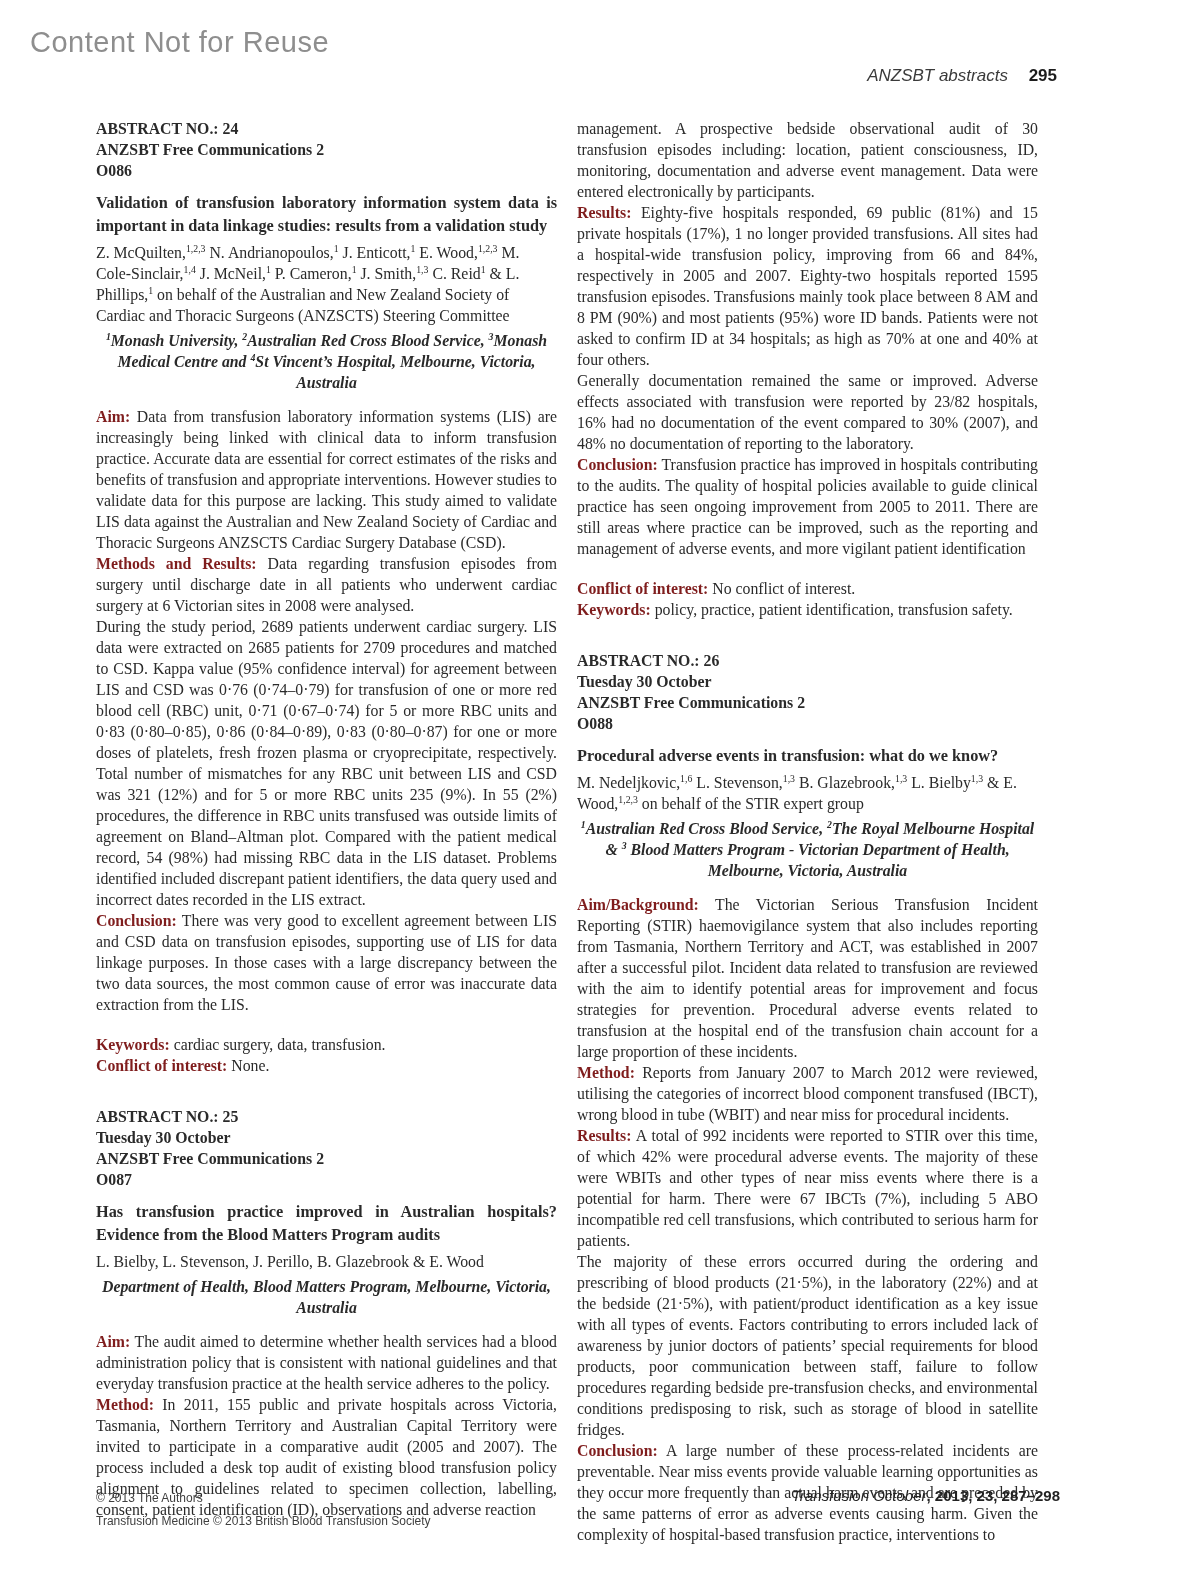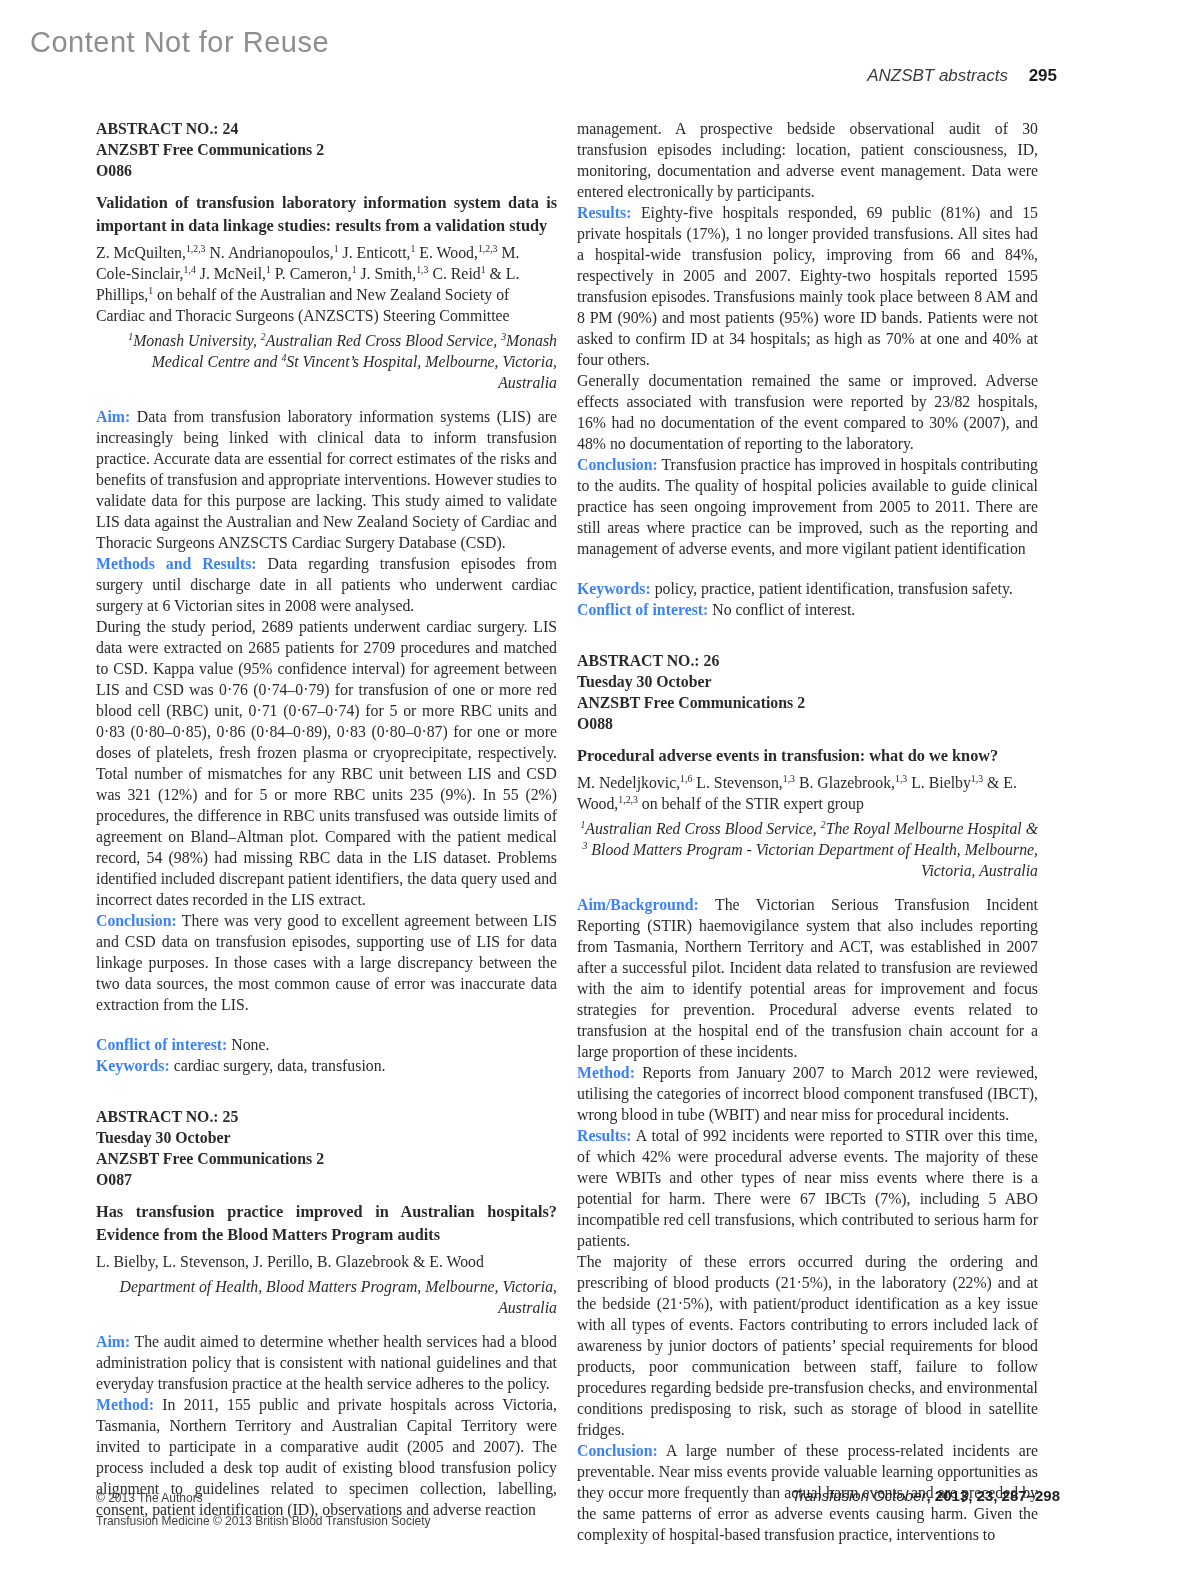--- a/index.html
+++ b/index.html
@@ -25,24 +25,24 @@
     position:absolute; left:96px; top:118px; width:966px;
     display:flex; gap:20px;
   }
   .col { width:461px; font-size:15.8px; line-height:21px; text-align:justify; }
 
   .abstract-block { margin:0; }
   .abs-gap { margin-top:30px; }
   .hdr-line { font-weight:bold; text-align:left; }
   .abs-title { font-weight:bold; font-size:16.3px; line-height:23px; margin:10px 0 5px 0; }
   .authors { text-align:left; margin:0 0 4px 0; }
-  .affil { font-style:italic; text-align:right; margin:0 0 13px 0; }
+  .affil { font-style:italic; text-align:center; margin:0 0 13px 0;font-weight:bold; }
   sup { font-size:0.62em; line-height:0; vertical-align:super; }
   p.para { margin:0; }
-  p.para b { color:#3b82f6; }
+  p.para b { color:#7f1d1d; }
   .kw-block { margin-top:19px; }
 
   .footer-left {
     position:absolute; left:96px; top:1487px;
     font-family:"Liberation Sans", sans-serif; font-size:12px;
     color:#3f3f3f; line-height:23px;
   }
   .footer-right {
     position:absolute; right:140px; top:1487px;
     font-family:"Liberation Sans", sans-serif; font-size:15px; color:#222;
@@ -70,22 +70,22 @@
       <div class="hdr-line">ANZSBT Free Communications 2</div>
       <div class="hdr-line">O086</div>
       <div class="abs-title">Validation of transfusion laboratory information system data is important in data linkage studies: results from a validation study</div>
       <div class="authors">Z. McQuilten,<sup>1,2,3</sup> N. Andrianopoulos,<sup>1</sup> J. Enticott,<sup>1</sup> E. Wood,<sup>1,2,3</sup> M. Cole-Sinclair,<sup>1,4</sup> J. McNeil,<sup>1</sup> P. Cameron,<sup>1</sup> J. Smith,<sup>1,3</sup> C. Reid<sup>1</sup> &amp; L. Phillips,<sup>1</sup> on behalf of the Australian and New Zealand Society of Cardiac and Thoracic Surgeons (ANZSCTS) Steering Committee</div>
       <div class="affil"><sup>1</sup>Monash University, <sup>2</sup>Australian Red Cross Blood Service, <sup>3</sup>Monash Medical Centre and <sup>4</sup>St Vincent’s Hospital, Melbourne, Victoria, Australia</div>
       <p class="para"><b>Aim:</b><span> Data from transfusion laboratory information systems (LIS) are increasingly being linked with clinical data to inform transfusion practice. Accurate data are essential for correct estimates of the risks and benefits of transfusion and appropriate interventions. However studies to validate data for this purpose are lacking. This study aimed to validate LIS data against the Australian and New Zealand Society of Cardiac and Thoracic Surgeons ANZSCTS Cardiac Surgery Database (CSD).</span></p>
       <p class="para"><b>Methods and Results:</b><span> Data regarding transfusion episodes from surgery until discharge date in all patients who underwent cardiac surgery at 6 Victorian sites in 2008 were analysed.</span></p>
       <p class="para"><b></b><span>During the study period, 2689 patients underwent cardiac surgery. LIS data were extracted on 2685 patients for 2709 procedures and matched to CSD. Kappa value (95% confidence interval) for agreement between LIS and CSD was 0·76 (0·74–0·79) for transfusion of one or more red blood cell (RBC) unit, 0·71 (0·67–0·74) for 5 or more RBC units and 0·83 (0·80–0·85), 0·86 (0·84–0·89), 0·83 (0·80–0·87) for one or more doses of platelets, fresh frozen plasma or cryoprecipitate, respectively. Total number of mismatches for any RBC unit between LIS and CSD was 321 (12%) and for 5 or more RBC units 235 (9%). In 55 (2%) procedures, the difference in RBC units transfused was outside limits of agreement on Bland–Altman plot. Compared with the patient medical record, 54 (98%) had missing RBC data in the LIS dataset. Problems identified included discrepant patient identifiers, the data query used and incorrect dates recorded in the LIS extract.</span></p>
       <p class="para"><b>Conclusion:</b><span> There was very good to excellent agreement between LIS and CSD data on transfusion episodes, supporting use of LIS for data linkage purposes. In those cases with a large discrepancy between the two data sources, the most common cause of error was inaccurate data extraction from the LIS.</span></p>
       <div class="kw-block">
+        <p class="para"><b>Keywords:</b><span> cardiac surgery, data, transfusion.</span></p>
         <p class="para"><b>Conflict of interest:</b><span> None.</span></p>
-        <p class="para"><b>Keywords:</b><span> cardiac surgery, data, transfusion.</span></p>
       </div>
     </div>
 
     <div class="abstract-block abs-gap">
       <div class="hdr-line">ABSTRACT NO.: 25</div>
       <div class="hdr-line">Tuesday 30 October</div>
       <div class="hdr-line">ANZSBT Free Communications 2</div>
       <div class="hdr-line">O087</div>
       <div class="abs-title">Has transfusion practice improved in Australian hospitals? Evidence from the Blood Matters Program audits</div>
       <div class="authors">L. Bielby, L. Stevenson, J. Perillo, B. Glazebrook &amp; E. Wood</div>
@@ -97,22 +97,22 @@
   </div>
 
   <div class="col">
 
     <div class="abstract-block">
       <p class="para"><b></b><span>management. A prospective bedside observational audit of 30 transfusion episodes including: location, patient consciousness, ID, monitoring, documentation and adverse event management. Data were entered electronically by participants.</span></p>
       <p class="para"><b>Results:</b><span> Eighty-five hospitals responded, 69 public (81%) and 15 private hospitals (17%), 1 no longer provided transfusions. All sites had a hospital-wide transfusion policy, improving from 66 and 84%, respectively in 2005 and 2007. Eighty-two hospitals reported 1595 transfusion episodes. Transfusions mainly took place between 8 AM and 8 PM (90%) and most patients (95%) wore ID bands. Patients were not asked to confirm ID at 34 hospitals; as high as 70% at one and 40% at four others.</span></p>
       <p class="para"><b></b><span>Generally documentation remained the same or improved. Adverse effects associated with transfusion were reported by 23/82 hospitals, 16% had no documentation of the event compared to 30% (2007), and 48% no documentation of reporting to the laboratory.</span></p>
       <p class="para"><b>Conclusion:</b><span> Transfusion practice has improved in hospitals contributing to the audits. The quality of hospital policies available to guide clinical practice has seen ongoing improvement from 2005 to 2011. There are still areas where practice can be improved, such as the reporting and management of adverse events, and more vigilant patient identification</span></p>
       <div class="kw-block">
+        <p class="para"><b>Conflict of interest:</b><span> No conflict of interest.</span></p>
         <p class="para"><b>Keywords:</b><span> policy, practice, patient identification, transfusion safety.</span></p>
-        <p class="para"><b>Conflict of interest:</b><span> No conflict of interest.</span></p>
       </div>
     </div>
 
     <div class="abstract-block abs-gap">
       <div class="hdr-line">ABSTRACT NO.: 26</div>
       <div class="hdr-line">Tuesday 30 October</div>
       <div class="hdr-line">ANZSBT Free Communications 2</div>
       <div class="hdr-line">O088</div>
       <div class="abs-title">Procedural adverse events in transfusion: what do we know?</div>
       <div class="authors">M. Nedeljkovic,<sup>1,6</sup> L. Stevenson,<sup>1,3</sup> B. Glazebrook,<sup>1,3</sup> L. Bielby<sup>1,3</sup> &amp; E. Wood,<sup>1,2,3</sup> on behalf of the STIR expert group</div>

